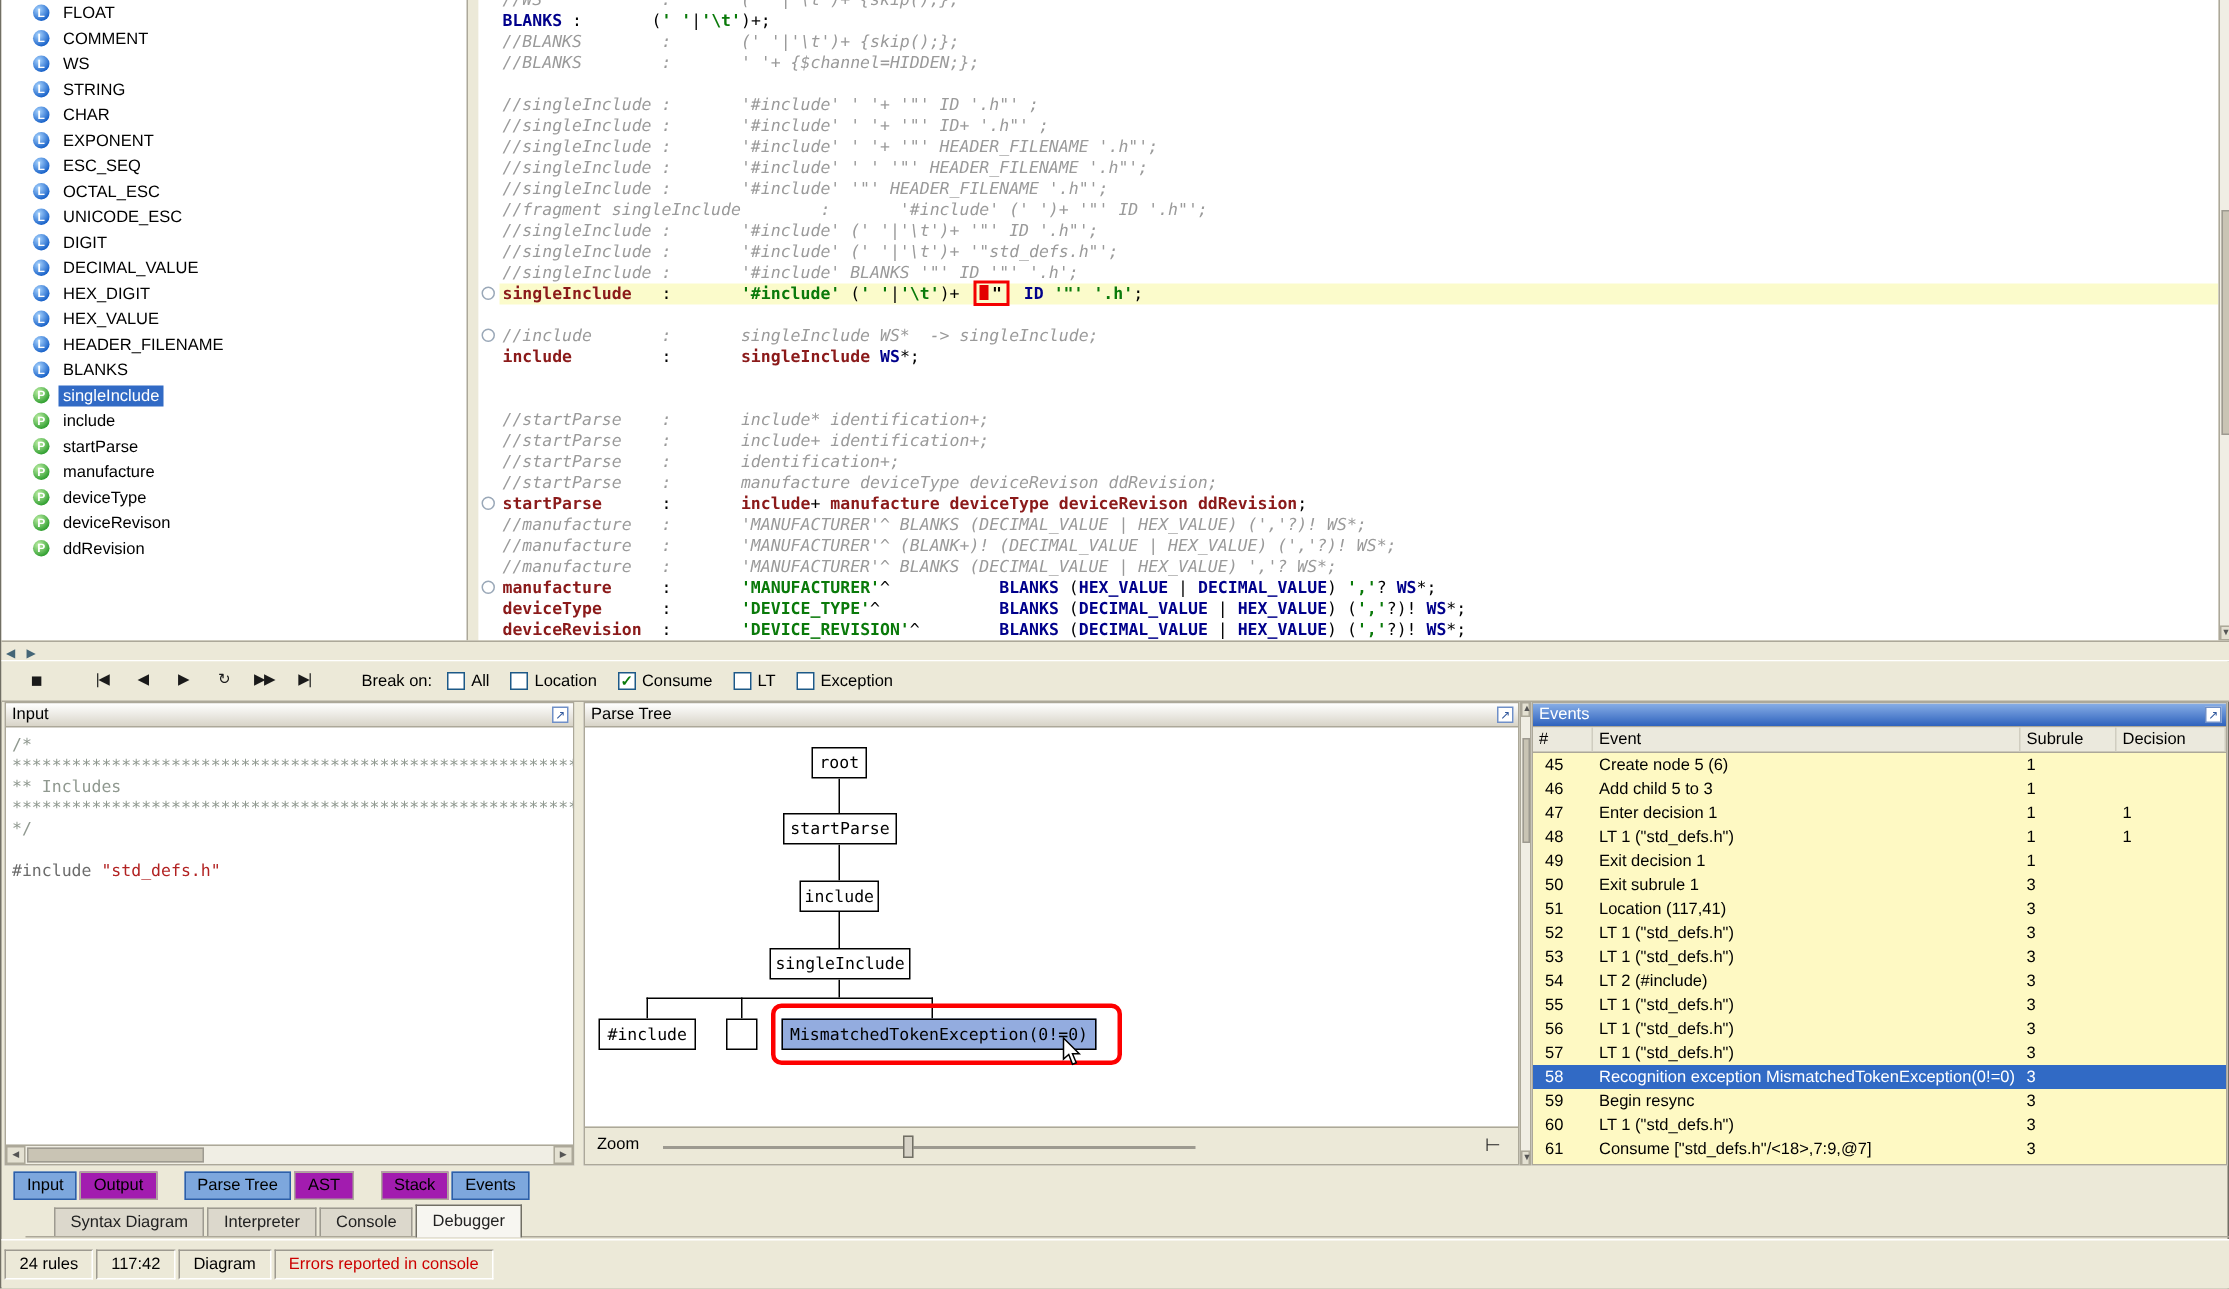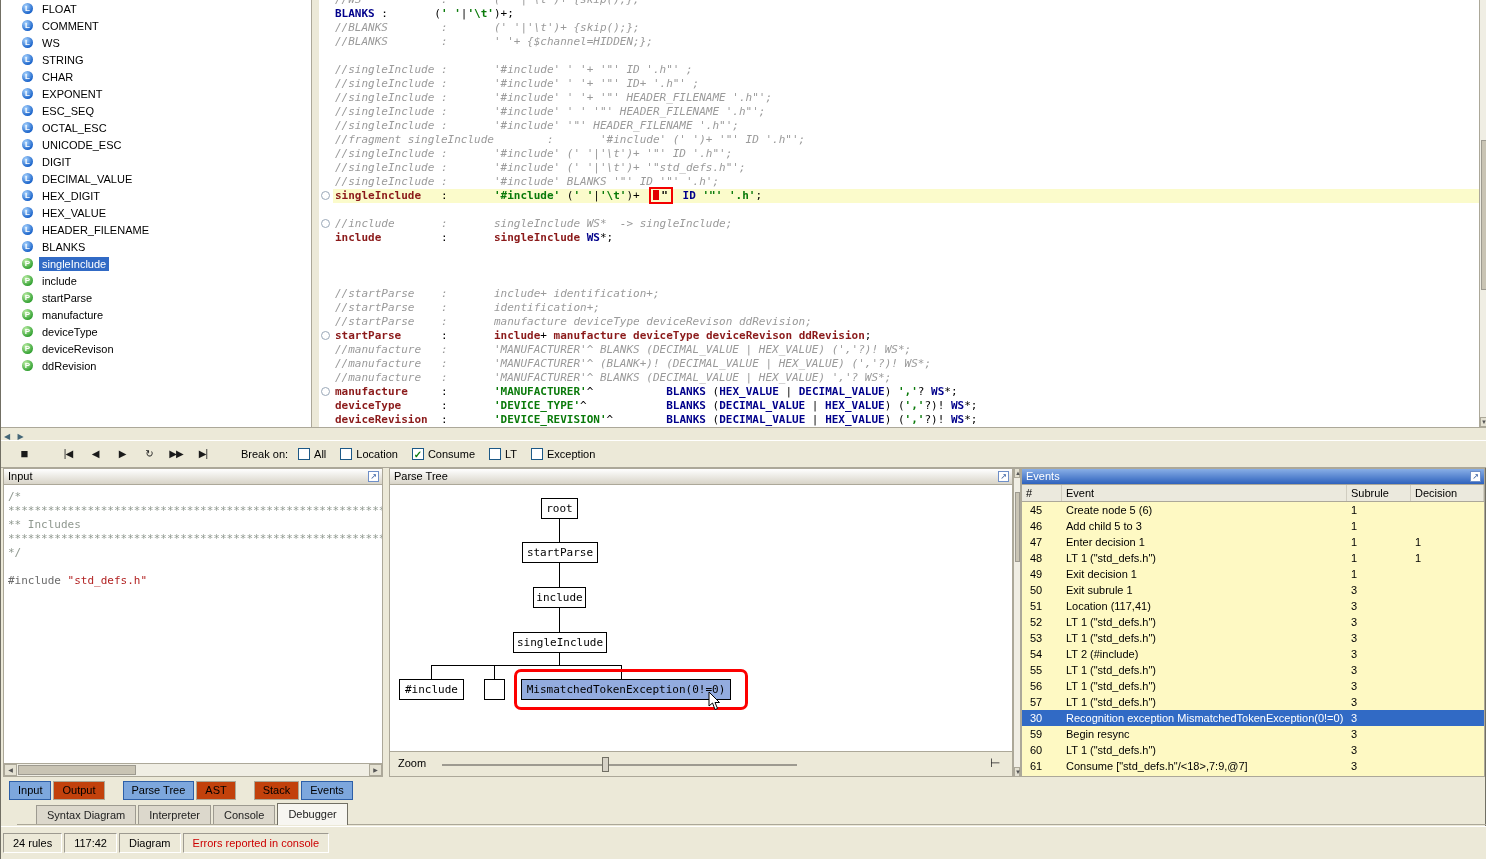--- a/index.html
+++ b/index.html
@@ -98,21 +98,21 @@
   .ev-c3 { flex:1; }
   #events-rows { position:absolute; left:0; top:33px; right:0; bottom:0; overflow:hidden; background:#fef9c3; }
   .ev-row { display:flex; height:16px; line-height:16px; font-size:11px; color:#000; }
   .ev-row.selected { background:#316ac5; color:#fff; }
   .ev-row .ev-c0 { padding-left:8px; border:none; }
   .ev-row .ev-c1, .ev-row .ev-c2, .ev-row .ev-c3 { padding-left:4px; border:none; }
 
   
   #view-tabs { position:absolute; left:0; top:779px; width:1486px; height:22px; display:flex; align-items:center; padding-left:8px; }
   .tab-group { display:flex; margin-right:16px; }
-  .view-tab { font-size:11px; padding:2px 8px 3px; margin-right:2px; background:#c2410c; border:1px solid #aca899; color:#000; white-space:nowrap; }
+  .view-tab { font-size:11px; padding:2px 8px 3px; margin-right:2px; background:#a21caf; border:1px solid #aca899; color:#000; white-space:nowrap; }
   .view-tab.selected { background:#7da7dd; border-color:#2d5fa8; }
 
   #main-tabs { position:absolute; left:16px; top:801px; width:1486px; height:24px; display:flex; align-items:flex-end; padding-left:19px; border-bottom:1px solid #aca899; }
   .main-tab { font-size:11px; padding:3px 10px; background:#dcd8cc; border:1px solid #9d9a90; border-bottom:none; margin-right:2px; color:#222; }
   .main-tab.selected { background:#f7f6f1; padding:4px 10px 5px; position:relative; top:1px; border-color:#716f64; }
 
   
   #status-bar { position:absolute; left:0; top:826px; width:1486px; height:33px; background:#ece9d8; border-top:1px solid #fff; display:flex; align-items:center; padding-left:2px; }
   .status-cell { font-size:11px; padding:3px 9px; margin-right:2px; border:1px solid; border-color:#9d9a90 #ffffff #ffffff #9d9a90; color:#000; white-space:nowrap; }
   .status-cell.error { color:#cc0000; }
@@ -238,20 +238,21 @@
         <div class="code-line" style="top: 133px;"><span class="seg-cmt">//fragment singleInclude        :       '#include' (' ')+ '"' ID '.h"';</span></div>
         <div class="code-line" style="top: 147px;"><span class="seg-cmt">//singleInclude :       '#include' (' '|'\t')+ '"' ID '.h"';</span></div>
         <div class="code-line" style="top: 161px;"><span class="seg-cmt">//singleInclude :       '#include' (' '|'\t')+ '"std_defs.h"';</span></div>
         <div class="code-line" style="top: 175px;"><span class="seg-cmt">//singleInclude :       '#include' BLANKS '"' ID '"' '.h';</span></div>
         <div class="code-line current" style="top: 189px;"><span class="seg-rule">singleInclude</span><span class="seg-pln">   :       </span><span class="seg-lit">'#include'</span><span class="seg-pln"> (</span><span class="seg-lit">' '</span><span class="seg-pln">|</span><span class="seg-lit">'\t'</span><span class="seg-pln">)+ </span><span class="seg-cur">"</span><span class="seg-pln"> </span><span class="seg-tok">ID</span><span class="seg-pln"> </span><span class="seg-lit">'"'</span><span class="seg-pln"> </span><span class="seg-lit">'.h'</span><span class="seg-pln">;</span></div>
         <div class="code-line" style="top: 203px;"></div>
         <div class="code-line" style="top: 217px;"><span class="seg-cmt">//include       :       singleInclude WS*  -&gt; singleInclude;</span></div>
         <div class="code-line" style="top: 231px;"><span class="seg-rule">include</span><span class="seg-pln">         :       </span><span class="seg-rule">singleInclude</span><span class="seg-pln"> </span><span class="seg-tok">WS</span><span class="seg-pln">*;</span></div>
         <div class="code-line" style="top: 245px;"></div>
         <div class="code-line" style="top: 259px;"></div>
+        <div class="code-line" style="top: 273px;"><span class="seg-cmt">//startParse    :       include* identification+;</span></div>
         <div class="code-line" style="top: 287px;"><span class="seg-cmt">//startParse    :       include+ identification+;</span></div>
         <div class="code-line" style="top: 315px;"><span class="seg-cmt">//startParse    :       manufacture deviceType deviceRevison ddRevision;</span></div>
         <div class="code-line" style="top: 301px;"><span class="seg-cmt">//startParse    :       identification+;</span></div>
         <div class="code-line" style="top: 329px;"><span class="seg-rule">startParse</span><span class="seg-pln">      :       </span><span class="seg-rule">include</span><span class="seg-pln">+ </span><span class="seg-rule">manufacture</span><span class="seg-pln"> </span><span class="seg-rule">deviceType</span><span class="seg-pln"> </span><span class="seg-rule">deviceRevison</span><span class="seg-pln"> </span><span class="seg-rule">ddRevision</span><span class="seg-pln">;</span></div>
         <div class="code-line" style="top: 343px;"><span class="seg-cmt">//manufacture   :       'MANUFACTURER'^ BLANKS (DECIMAL_VALUE | HEX_VALUE) (','?)! WS*;</span></div>
         <div class="code-line" style="top: 357px;"><span class="seg-cmt">//manufacture   :       'MANUFACTURER'^ (BLANK+)! (DECIMAL_VALUE | HEX_VALUE) (','?)! WS*;</span></div>
         <div class="code-line" style="top: 371px;"><span class="seg-cmt">//manufacture   :       'MANUFACTURER'^ BLANKS (DECIMAL_VALUE | HEX_VALUE) ','? WS*;</span></div>
         <div class="code-line" style="top: 385px;"><span class="seg-rule">manufacture</span><span class="seg-pln">     :       </span><span class="seg-lit">'MANUFACTURER'</span><span class="seg-pln">^           </span><span class="seg-tok">BLANKS</span><span class="seg-pln"> (</span><span class="seg-tok">HEX_VALUE</span><span class="seg-pln"> | </span><span class="seg-tok">DECIMAL_VALUE</span><span class="seg-pln">) </span><span class="seg-lit">','</span><span class="seg-pln">? </span><span class="seg-tok">WS</span><span class="seg-pln">*;</span></div>
         <div class="code-line" style="top: 399px;"><span class="seg-rule">deviceType</span><span class="seg-pln">      :       </span><span class="seg-lit">'DEVICE_TYPE'</span><span class="seg-pln">^            </span><span class="seg-tok">BLANKS</span><span class="seg-pln"> (</span><span class="seg-tok">DECIMAL_VALUE</span><span class="seg-pln"> | </span><span class="seg-tok">HEX_VALUE</span><span class="seg-pln">) (</span><span class="seg-lit">','</span><span class="seg-pln">?)! </span><span class="seg-tok">WS</span><span class="seg-pln">*;</span></div>
         <div class="code-line" style="top: 413px;"><span class="seg-rule">deviceRevision</span><span class="seg-pln">  :       </span><span class="seg-lit">'DEVICE_REVISION'</span><span class="seg-pln">^        </span><span class="seg-tok">BLANKS</span><span class="seg-pln"> (</span><span class="seg-tok">DECIMAL_VALUE</span><span class="seg-pln"> | </span><span class="seg-tok">HEX_VALUE</span><span class="seg-pln">) (</span><span class="seg-lit">','</span><span class="seg-pln">?)! </span><span class="seg-tok">WS</span><span class="seg-pln">*;</span></div>
@@ -451,21 +452,21 @@
           <div class="ev-c2">3</div>
           <div class="ev-c3"></div>
         </div>
         <div class="ev-row">
           <div class="ev-c0">57</div>
           <div class="ev-c1">LT 1 ("std_defs.h")</div>
           <div class="ev-c2">3</div>
           <div class="ev-c3"></div>
         </div>
         <div class="ev-row selected">
-          <div class="ev-c0">30</div>
+          <div class="ev-c0">58</div>
           <div class="ev-c1">Recognition exception MismatchedTokenException(0!=0)</div>
           <div class="ev-c2">3</div>
           <div class="ev-c3"></div>
         </div>
         <div class="ev-row">
           <div class="ev-c0">59</div>
           <div class="ev-c1">Begin resync</div>
           <div class="ev-c2">3</div>
           <div class="ev-c3"></div>
         </div>

